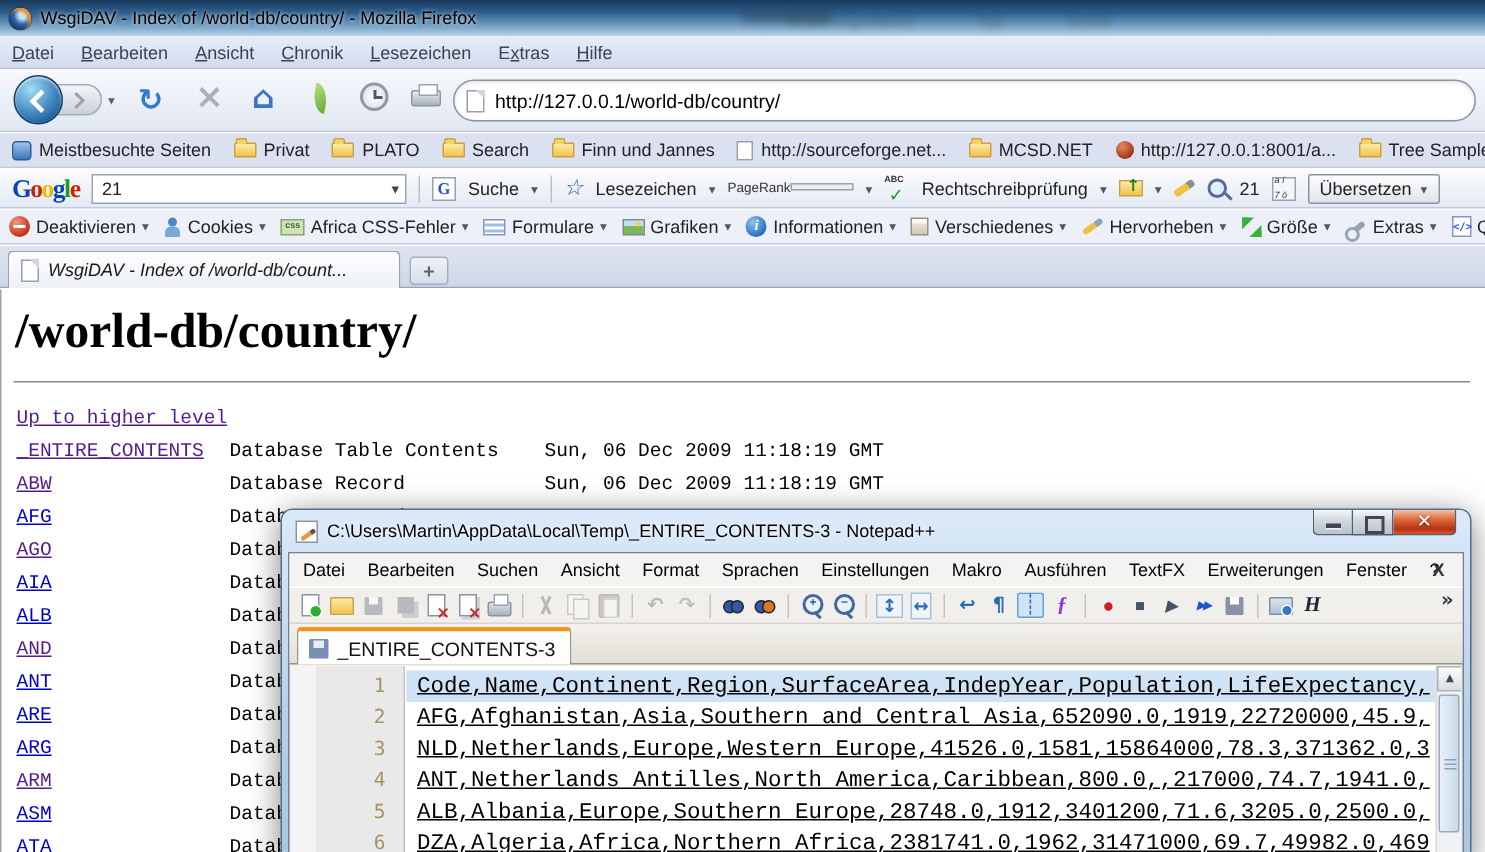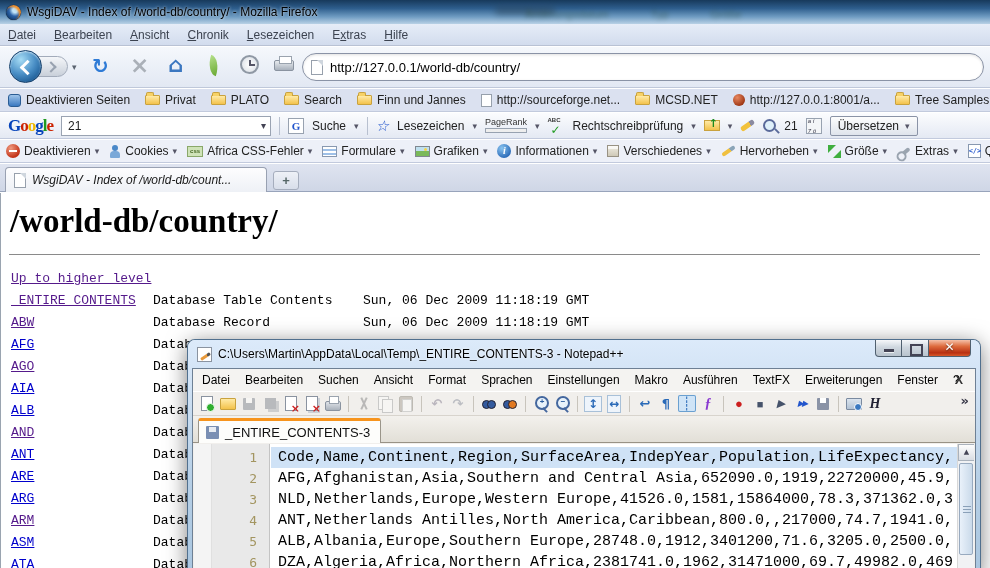--- a/index.html
+++ b/index.html
@@ -72,21 +72,21 @@
   .g-logo b:nth-child(3){color:#efb700}.g-logo b:nth-child(4){color:#0643ba}
   .g-logo b:nth-child(5){color:#209a20}.g-logo b:nth-child(6){color:#cc2200}
   .g-input{width:210px;height:20px;border:1px solid #9aa3b2;background:#fff;display:flex;align-items:center;
     padding-left:6px;font-size:12px;position:relative;flex:none;}
   .g-input::after{content:"▾";position:absolute;right:4px;top:3px;color:#445;font-size:10px;}
   .tb-sep{width:1px;height:18px;background:#b8c0cf;flex:none;}
   .g-gico{width:16px;height:16px;border:1px solid #98a2b0;background:#fff;color:#2255cc;
     font:bold 11px/14px "Liberation Serif",serif;text-align:center;flex:none;}
   .caret{font-size:9px;color:#556;}
   .g-star{color:#2255cc;font-size:15px;line-height:14px;}
-  .g-pr{display:inline-flex;flex-direction:column;font-size:9px;color:#333;line-height:9px;flex:none;justify-content:flex-end;}
+  .g-pr{display:inline-flex;flex-direction:row;font-size:9px;color:#333;line-height:9px;flex:none;justify-content:flex-end;}
   .g-pr i{width:42px;height:5px;border:1px solid #98a2b0;background:#eee;font-style:normal;margin-top:1px;}
   .g-abc{position:relative;width:17px;height:17px;flex:none;}
   .g-abc::before{content:"ABC";position:absolute;top:0;left:0;font:bold 6px "Liberation Sans",sans-serif;color:#333;}
   .g-abc::after{content:"✓";position:absolute;bottom:-3px;left:3px;color:#1e9a1e;font:bold 12px "DejaVu Sans",sans-serif;}
   .g-folderup{width:16px;height:11px;background:linear-gradient(#ffeaa6,#f3c24b);border:1px solid #c9a23e;position:relative;flex:none;}
   .g-folderup::after{content:"↑";position:absolute;left:4px;top:-4px;color:#1e8a1e;font:bold 11px "DejaVu Sans",sans-serif;}
   .g-hl{width:15px;height:5px;background:linear-gradient(90deg,#f2c23c 70%,#8a8aa0 70%);transform:rotate(-35deg);border-radius:2px;flex:none;}
   .g-mag{width:13px;height:13px;border:2px solid #5a6a9a;border-radius:50%;position:relative;flex:none;background:#dff0fa;}
   .g-mag::after{content:"";position:absolute;left:9px;top:9px;width:6px;height:2px;background:#5a6a9a;transform:rotate(45deg);}
   .g-trico{width:16px;height:16px;border:1px solid #98a2b0;background:#f4f6f8;position:relative;flex:none;}
@@ -222,21 +222,21 @@
     border-top:3px solid #f7941d;background:#fdfdfb;display:flex;align-items:center;gap:6px;padding:0 10px 0 7px;font-size:13px;color:#111;}
   .tab-floppy{width:13px;height:13px;background:#7a8fb3;border-radius:1px;position:relative;flex:none;}
   .tab-floppy::after{content:"";position:absolute;left:3px;top:1px;width:7px;height:5px;background:#e8ecf2;}
 
   .npp-editor{position:absolute;left:1px;right:1px;top:75px;bottom:0;background:#fff;overflow:hidden;}
   .ed-gutter{position:absolute;left:0;top:0;bottom:0;width:76px;background:#e9e9e9;border-right:1px solid #c4c4c4;}
   .ed-gutter::before{content:"";position:absolute;left:0;top:0;bottom:0;width:17px;background:#f4f4f4;border-right:1px solid #e0e0e0;}
   .ln-num{position:relative;height:21px;font:13px/21px "DejaVu Sans Mono",monospace;color:#a39560;text-align:right;padding-right:12px;}
   .ed-text{position:absolute;left:77px;right:17px;top:0;bottom:0;padding-top:3px;}
   .ed-gutter-inner{padding-top:3px;}
-  .ln-text{height:21px;font:15px/21px "Liberation Mono",monospace;color:#000;white-space:pre;padding-left:7px;overflow:hidden;}
+  .ln-text{height:21px;font:15px/21px "Liberation Mono",monospace;color:#000;white-space:pre;padding-left:7px;overflow:hidden;text-decoration:underline;}
   .ln-text.sel{background:#cfe2f6;}
   .ed-scroll{position:absolute;right:0;top:0;bottom:0;width:17px;background:#f1f2f4;border-left:1px solid #d8d8d8;}
   .ed-scroll-up{position:absolute;left:0;top:0;width:17px;height:17px;background:linear-gradient(#fdfdfd,#d9dde3);
     border:1px solid #aab2bc;color:#445;font:7px/15px "DejaVu Sans",sans-serif;text-align:center;}
   .ed-thumb{position:absolute;left:1px;top:19px;width:14px;height:92px;border:1px solid #98aabf;border-radius:2px;
     background:linear-gradient(90deg,#e9f1fa,#cadaea);}
   .ed-thumb::after{content:"";position:absolute;left:3px;top:42px;width:8px;height:1px;background:#8aa0b8;box-shadow:0 3px 0 #8aa0b8,0 6px 0 #8aa0b8;}
 </style>
 </head>
 <body>
@@ -276,21 +276,21 @@
     <span class="print-btn"></span>
     <span class="url-bar">
       <i class="page-ico"></i>
       <span class="url-text">http://127.0.0.1/world-db/country/</span>
     </span>
   </div>
 
   <div class="ff-book" id="ff-book">
       <span class="bk-item">
         <i class="bk-mv"></i>
-        <span class="bk-label">Deaktivieren Seiten</span>
+        <span class="bk-label">Meistbesuchte Seiten</span>
       </span>
       <span class="bk-item">
         <i class="bk-folder"></i>
         <span class="bk-label">Privat</span>
       </span>
       <span class="bk-item">
         <i class="bk-folder"></i>
         <span class="bk-label">PLATO</span>
       </span>
       <span class="bk-item">

